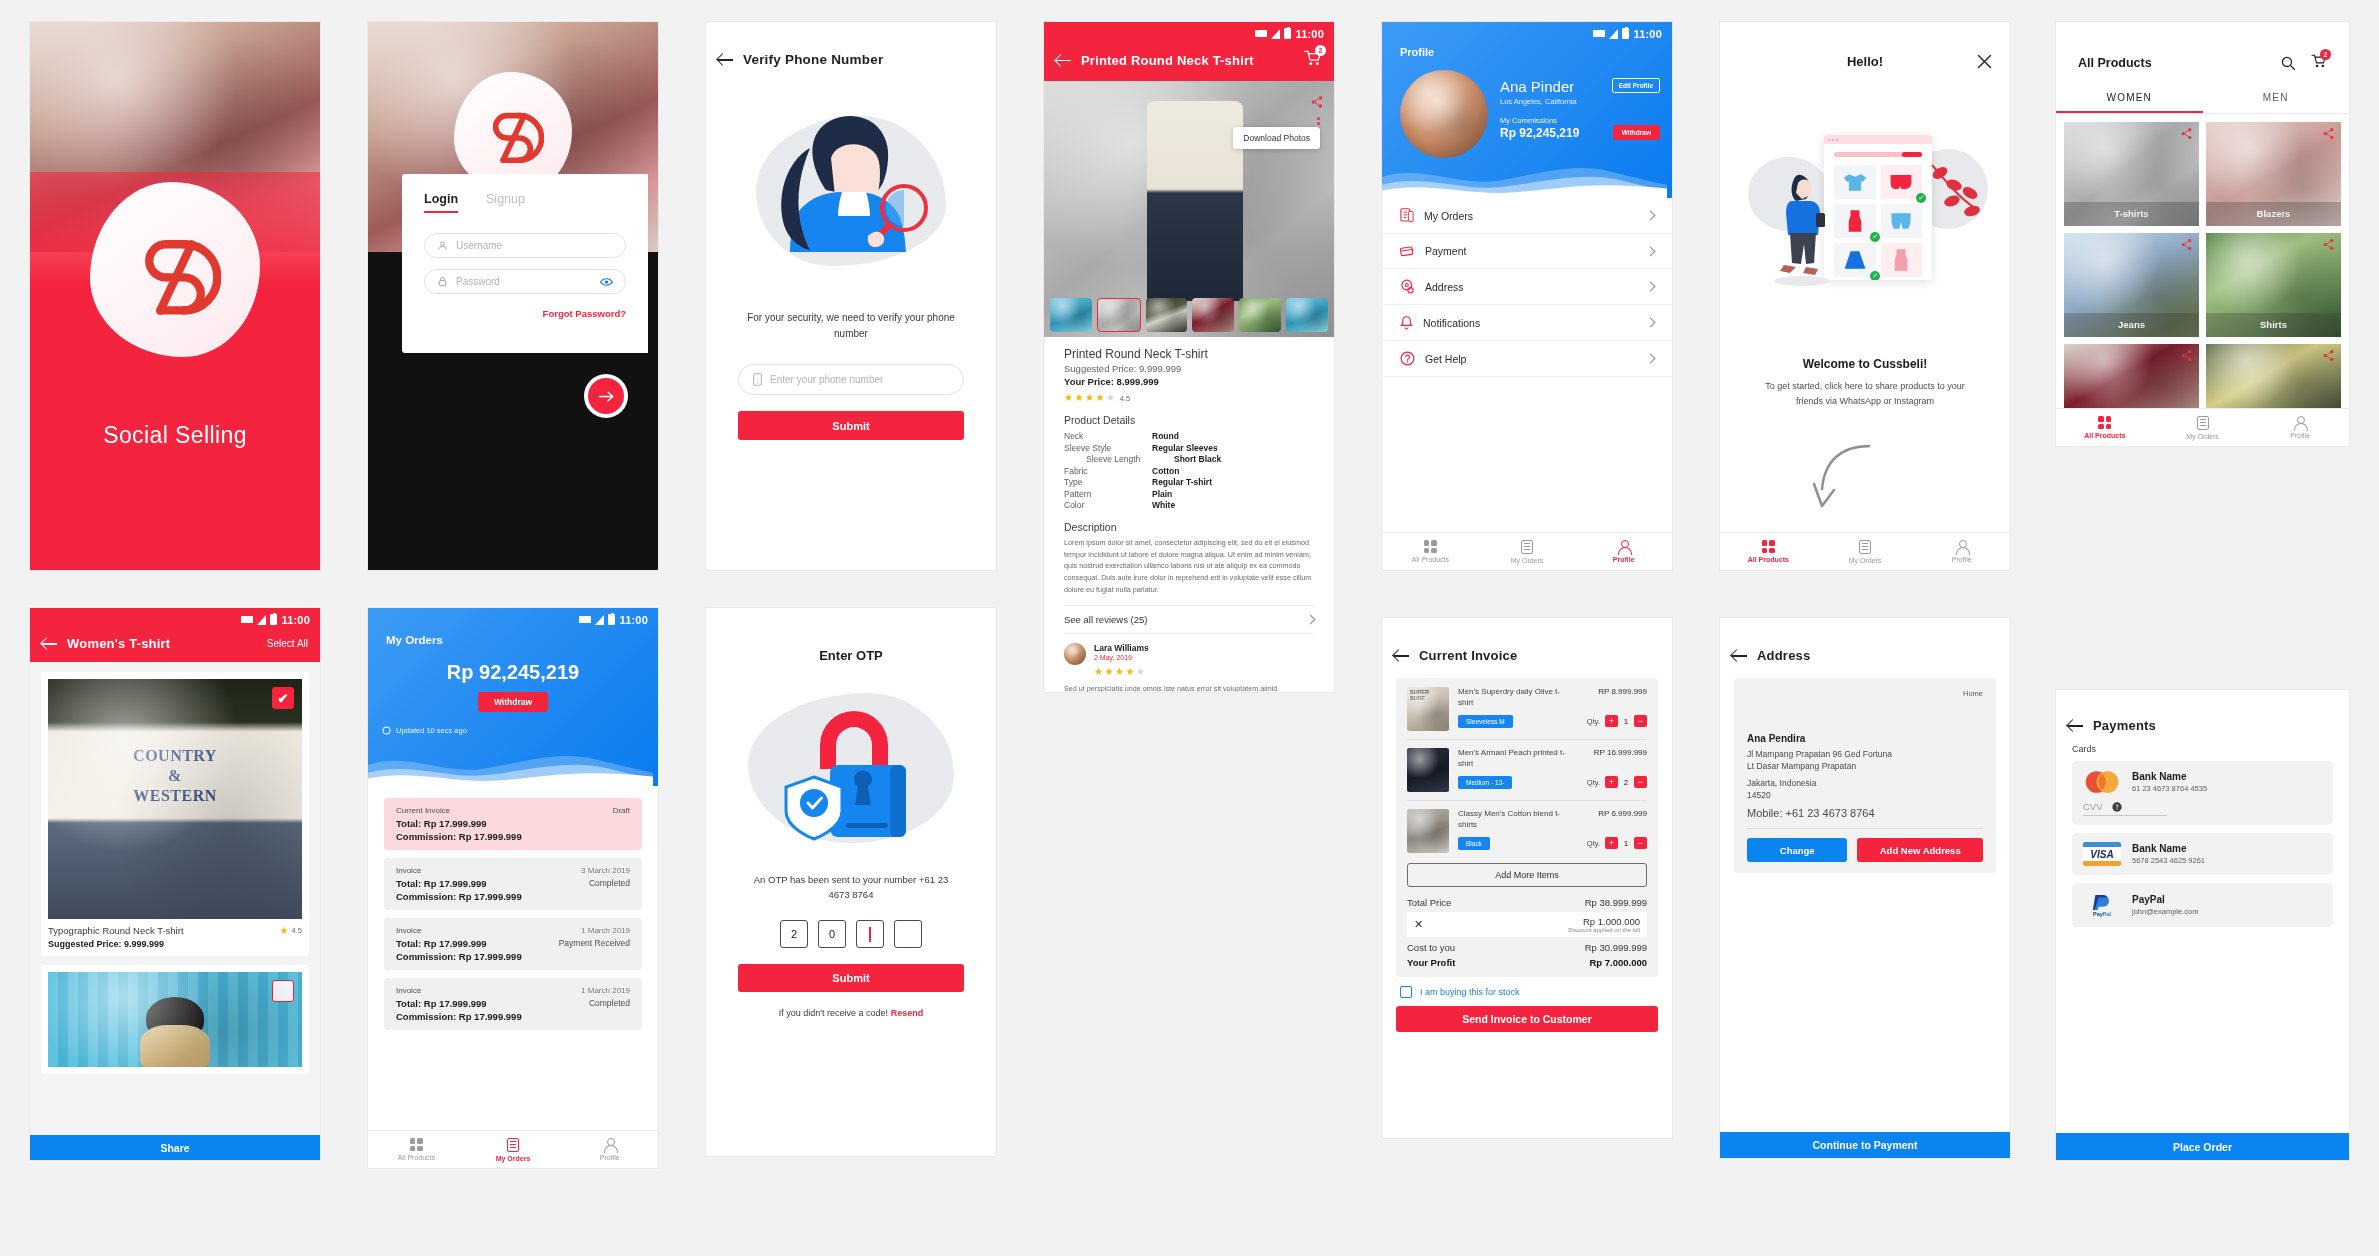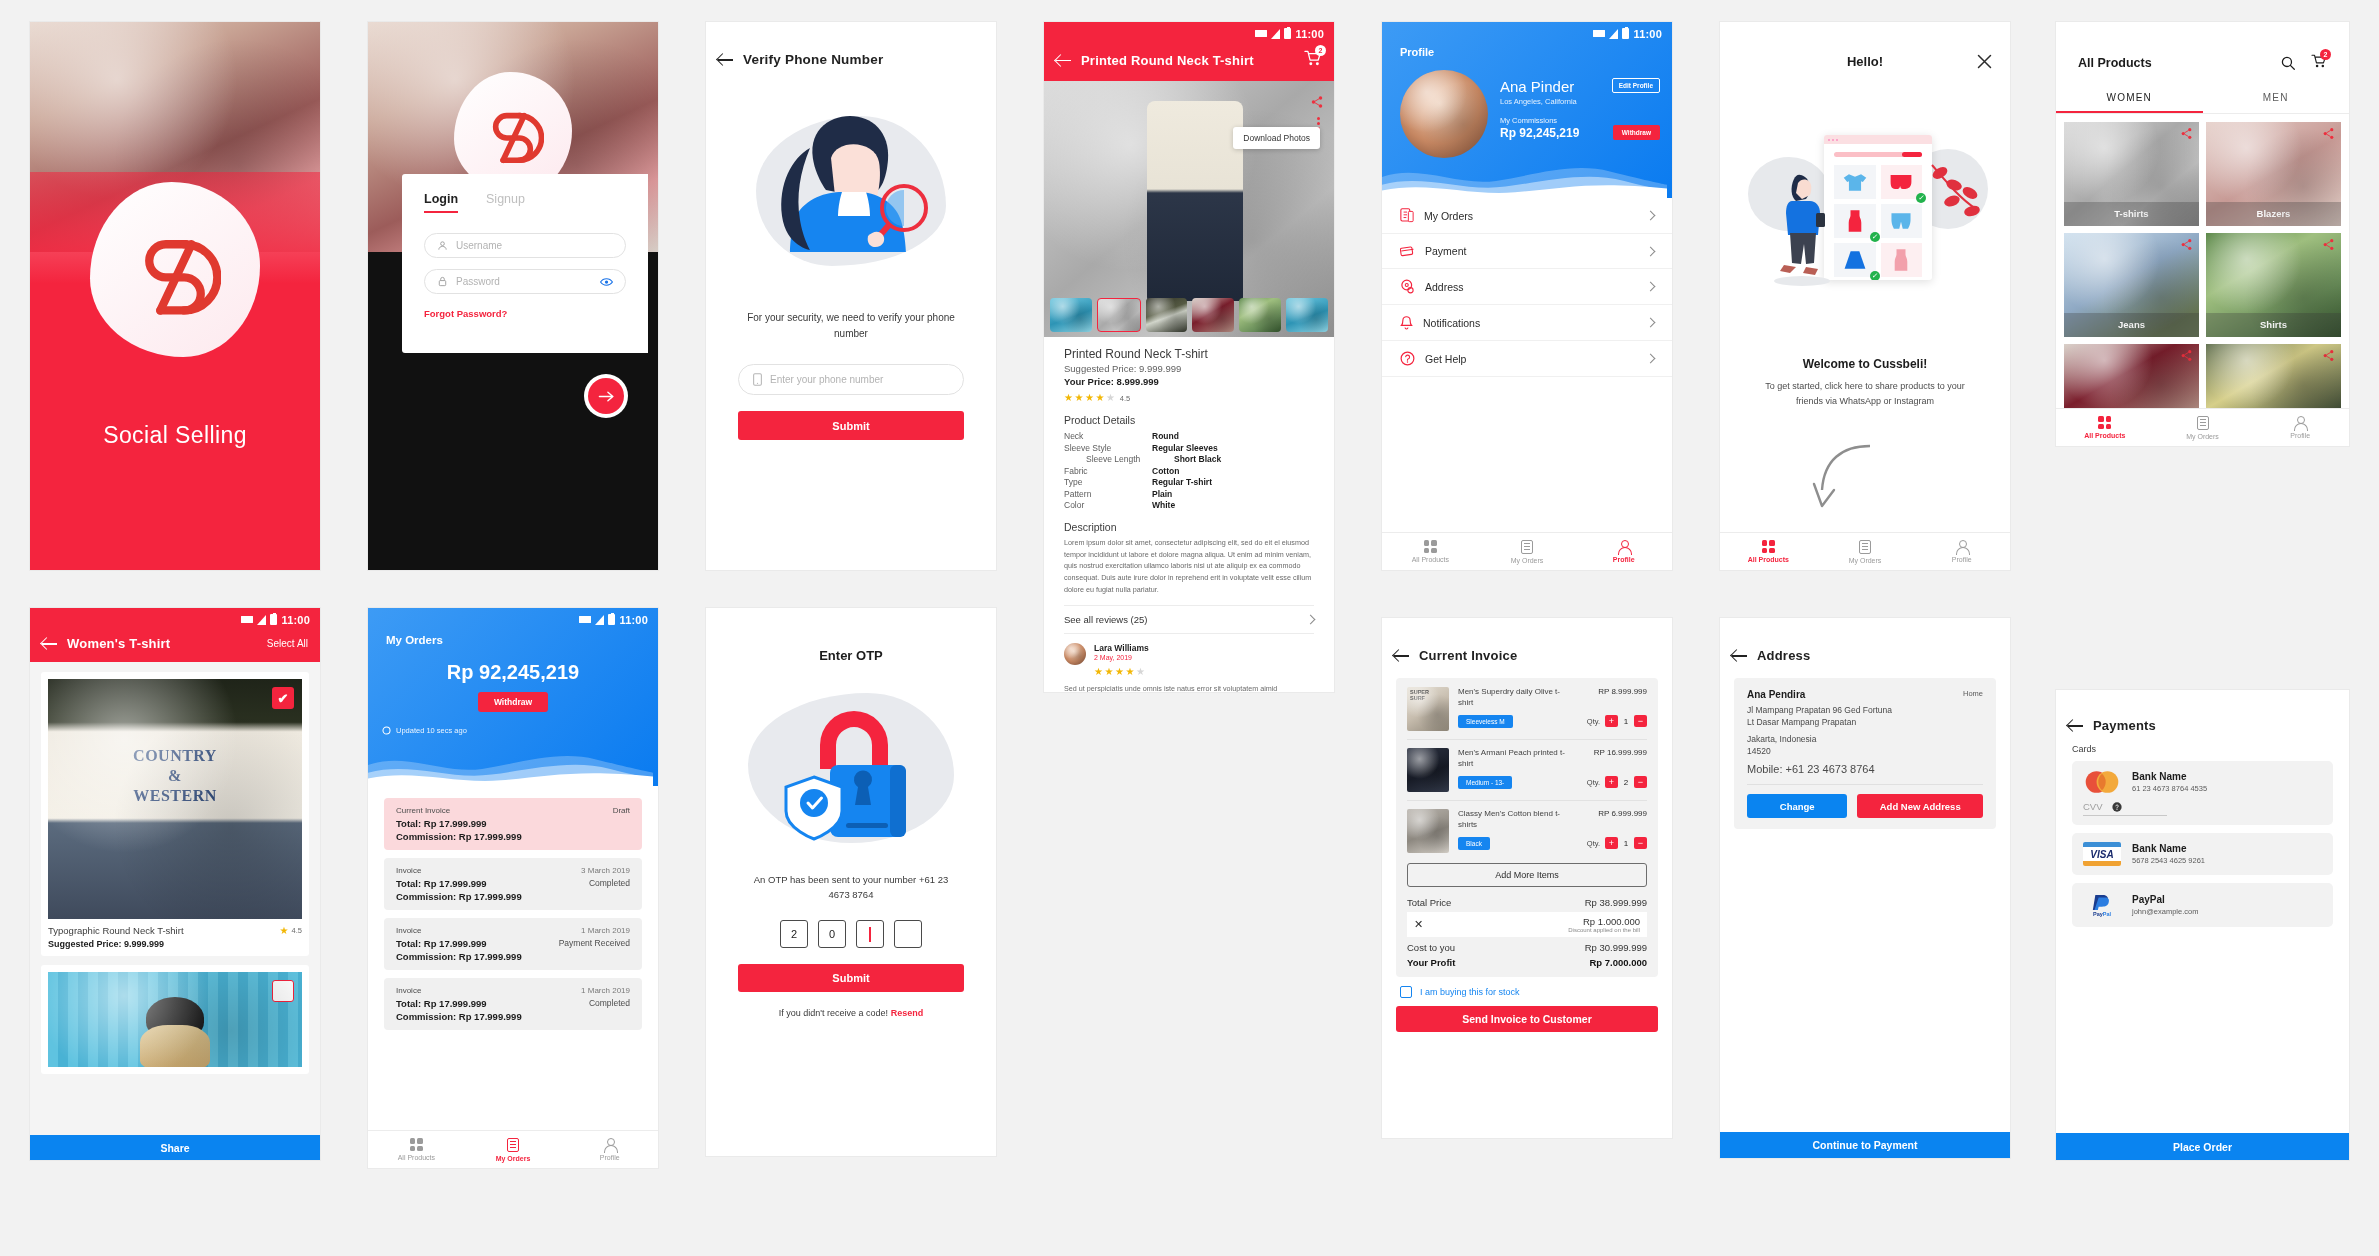--- a/index.html
+++ b/index.html
@@ -123,21 +123,21 @@
               <path d="M8 10V7a4 4 0 0 1 8 0v3" fill="none" stroke="#9c9c9c" stroke-width="2"></path>
             </svg>
           <span>Password</span>
         </span>
         <svg width="13" height="10" viewBox="0 0 24 16">
             <path d="M1 8s4-6 11-6 11 6 11 6-4 6-11 6S1 8 1 8z" fill="none" stroke="#1a73e8" stroke-width="2"></path>
             <circle cx="12" cy="8" r="3" fill="#1a73e8"></circle>
           </svg>
       </div>
 
-      <div style="text-align:left;margin-top:14px;color:#f4243e;font-size:9.5px;font-weight:bold;">Forgot Password?</div>
+      <div style="text-align:right;margin-top:14px;color:#f4243e;font-size:9.5px;font-weight:bold;">Forgot Password?</div>
     </div>
 
     <div style="position:absolute;right:30px;top:352px;width:44px;height:44px;border-radius:50%;background:#fff;display:flex;align-items:center;justify-content:center;">
       <div style="width:36px;height:36px;border-radius:50%;background:#f4243e;display:flex;align-items:center;justify-content:center;">
         <svg width="17" height="13" viewBox="0 0 24 16">
             <path d="M2 8h19M14 2l7 6-7 6" fill="none" stroke="#fff" stroke-width="2" stroke-linecap="round" stroke-linejoin="round"></path>
           </svg>
       </div>
     </div>
   </div>
@@ -896,21 +896,21 @@
   </div>
 
   <div class="screen" style="left:1720px;top:618px;width:290px;height:540px;">
     <div class="appbar-row" style="color:#222;padding-top:30px;">
       <span class="arrow-left"></span>
       <span class="appbar-title" style="font-size:13px;">Address</span>
     </div>
 
     <div style="margin:4px 14px 0 14px;background:#f2f2f2;border-radius:4px;padding:11px 13px 11px 13px;">
       <div style="display:flex;justify-content:space-between;align-items:flex-start;">
-        <span style="font-size:10px;font-weight:bold;color:#1c1c1c;">Ana Pendira</span>
+        <span style="font-size:10px;font-weight:bold;color:#1c1c1c;margin-top:44px;">Ana Pendira</span>
         <span style="font-size:7.5px;color:#5a5a5a;">Home</span>
       </div>
       <div style="font-size:8.5px;color:#4a4a4a;margin-top:5px;">Jl Mampang Prapatan 96 Ged Fortuna</div>
       <div style="font-size:8.5px;color:#4a4a4a;margin-top:2px;">Lt Dasar Mampang Prapatan</div>
       <div style="font-size:8.5px;color:#4a4a4a;margin-top:7px;">Jakarta, Indonesia</div>
       <div style="font-size:8.5px;color:#4a4a4a;margin-top:2px;">14520</div>
       <div style="font-size:11px;color:#4a4a4a;margin-top:7px;">Mobile: +61 23 4673 8764</div>
       <div class="divider" style="margin:9px 0 9px 0;background:#e0e0e0;"></div>
       <div style="display:flex;gap:10px;">
         <div class="btn btn-blue" style="flex:1;height:24px;border-radius:3px;font-size:9.5px;">Change</div>

